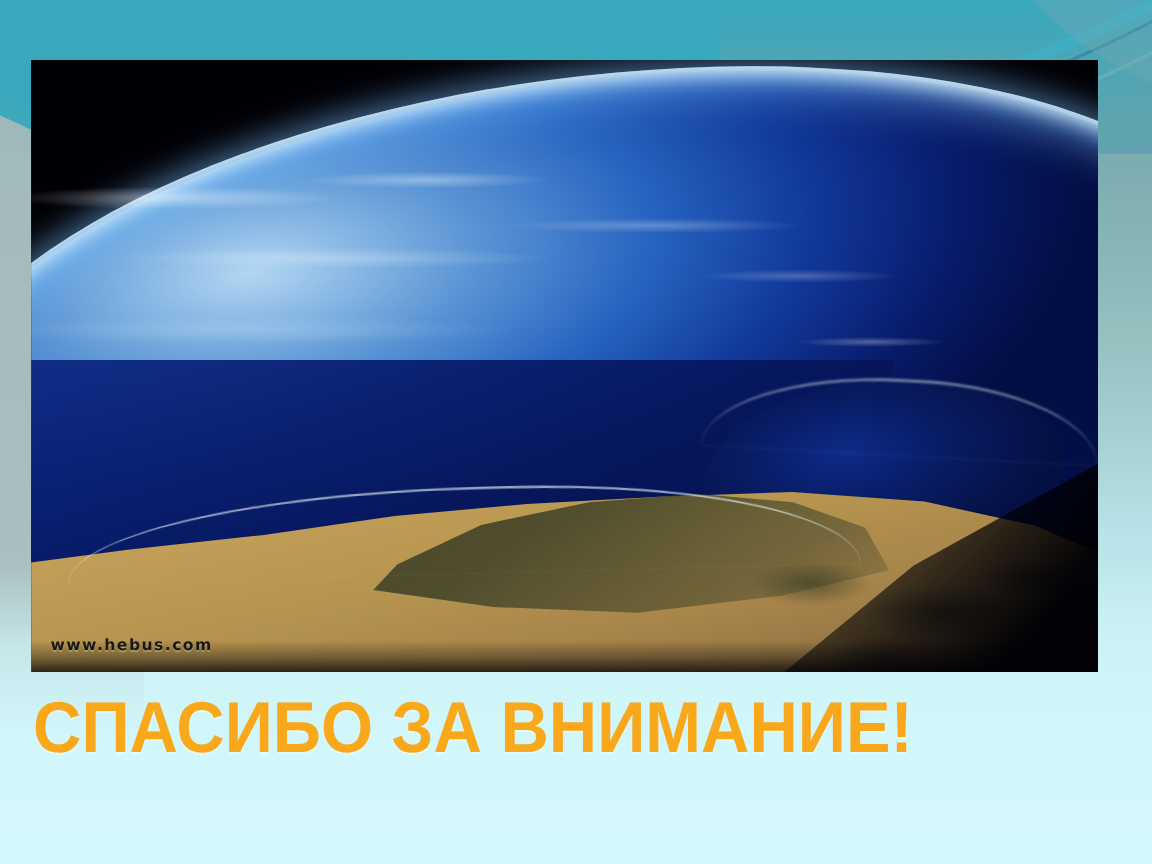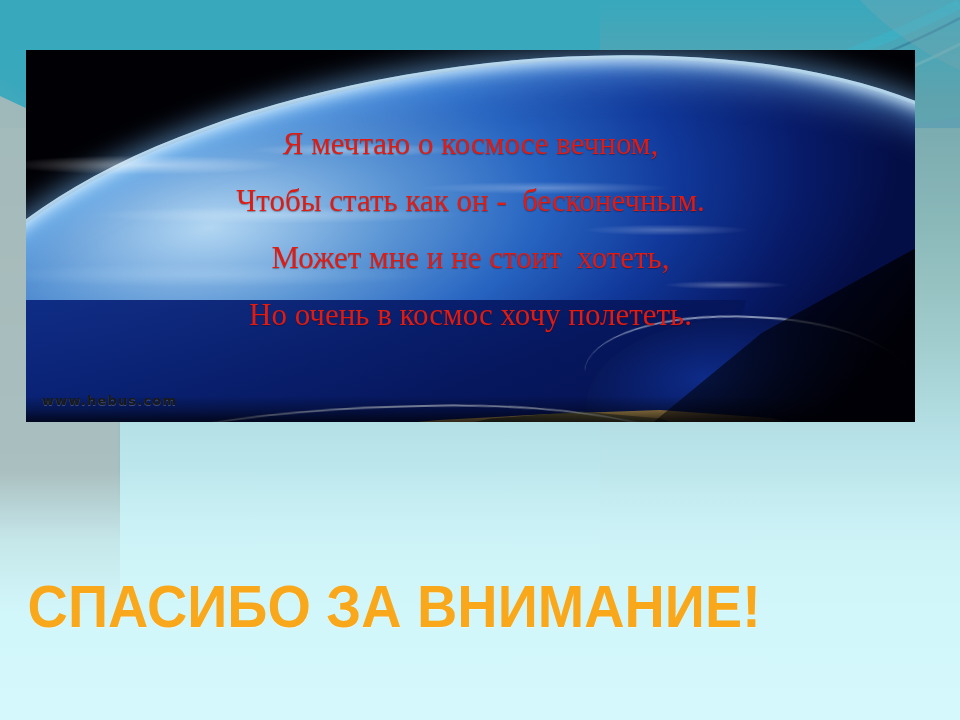--- a/index.html
+++ b/index.html
@@ -66,21 +66,21 @@
                 #d2f7fb 58%,
                 #d4f8fc 100%);
   }
 
   
   #photo {
     position: absolute;
     left: 26px;
     top: 50px;
     width: 889px;
-    height: 372px;
+    height: 510px;
     overflow: hidden;
     background: #000;
   }
 
   
   .ph-space {
     position: absolute;
     inset: 0;
     background: #000005;
   }
@@ -350,24 +350,18 @@
     <div class="ph-surf2"></div>
     <div class="ph-land"></div>
     <div class="ph-delta"></div>
     <div class="ph-hills"></div>
     <div class="ph-surf"></div>
     <div class="ph-terminator"></div>
     <div class="ph-bottom-dark"></div>
     <div class="ph-watermark">www.hebus.com</div>
   </div>
 
-  <div id="poem">
-    <p class="poem-line">Я мечтаю о космосе вечном,</p>
-    <p class="poem-line">Чтобы стать как он -  бесконечным.</p>
-    <p class="poem-line">Может мне и не стоит  хотеть,</p>
-    <p class="poem-line">Но очень в космос хочу полететь.</p>
-  </div>
 
   <div id="title">
     <span class="txt">СПАСИБО ЗА ВНИМАНИЕ!</span>
   </div>
 
 </div>
 
 </body></html>

